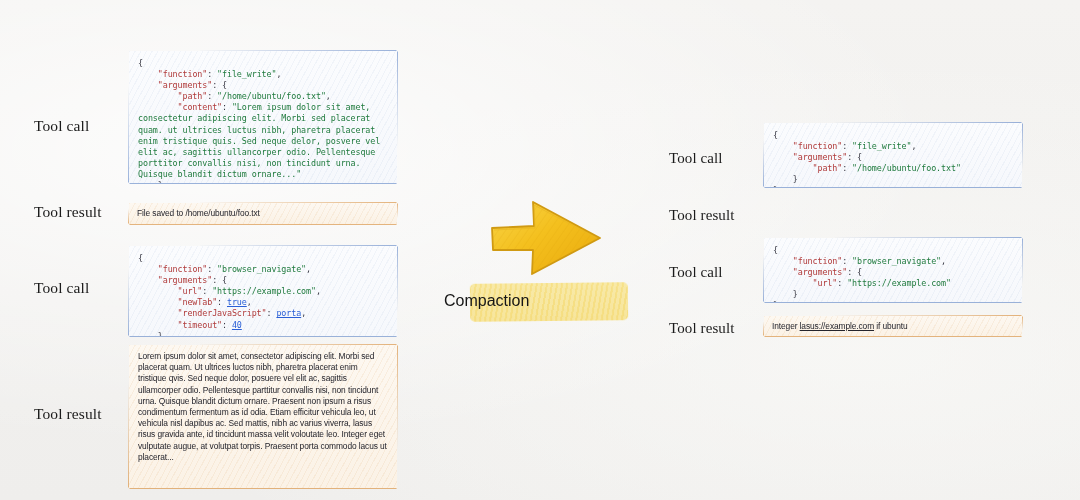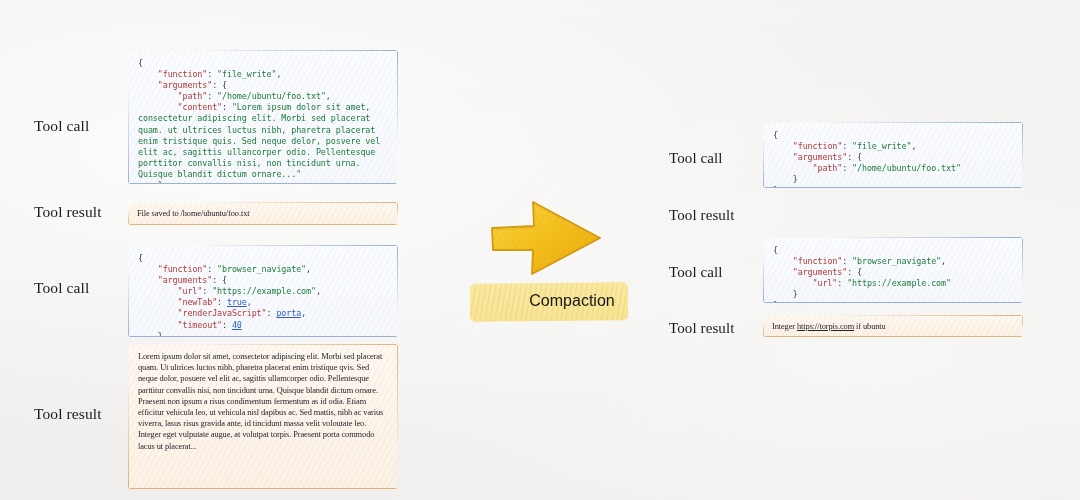--- a/index.html
+++ b/index.html
@@ -82,21 +82,21 @@
     white-space: pre-wrap;
     word-break: break-word;
     letter-spacing: -0.1px;
   }
   .code .k  { color: #b03a3a; }   
   .code .s  { color: #1f7a3d; }   
   .code .b  { color: #2a5fd6; text-decoration: underline; }   
   .code .p  { color: #3a3a44; }   
 
   .plain {
-    font-family: Liberation Serif, serif;
+    font-family: Liberation Sans, sans-serif;
     font-size: 8.4px;
     line-height: 11.2px;
     color: #24242c;
     white-space: pre-wrap;
     word-break: break-word;
     letter-spacing: -0.1px;
   }
   .plain .u { text-decoration: underline; }
 
   
@@ -111,23 +111,22 @@
     width: 158px; height: 38px;
     background:
       repeating-linear-gradient(100deg, rgba(245,214,96,0.55) 0px, rgba(245,214,96,0.55) 2px, rgba(248,228,140,0.38) 2px, rgba(248,228,140,0.38) 5px),
       linear-gradient(180deg, rgba(248,226,120,0.48), rgba(244,214,92,0.52));
     border-radius: 5px;
     transform: rotate(-0.6deg);
     filter: blur(0.35px);
   }
   .compaction-label {
     position: absolute;
-    left: 486px; top: 292px;
+    left: 444px; top: 292px;
     width: 172px;
-    text-align: center;
     font-size: 16px;
     color: #151515;
     font-family: "Liberation Sans", sans-serif;
   }
 </style>
 </head>
 <body>
 
 <div class="paper-grain"></div>
 
@@ -249,17 +248,17 @@
 <span class="p">}</span></div>
     </div>
   </div>
 
   <div class="sketch-box box-orange" style="left:764px; top:316px; width:258px; height:20px;">
     <svg class="frame" viewBox="0 0 266 28" preserveAspectRatio="none">
       <path d="M5,5 L261,4 M262,5 L261,23 M261,24 L5,24 M4,23 L5,5" fill="none" stroke="#dd9d55" stroke-width="1.5" stroke-linecap="round"></path>
       <path d="M6,7 L260,6 M260,8 L260,22 M259,22 L6,22 M6,21 L6,8" fill="none" stroke="#eab987" stroke-width="1" stroke-linecap="round" opacity="0.8"></path>
     </svg>
     <div class="inner" style="padding:5px 8px;">
-      <div class="plain"><span>Integer </span><span class="u">https://torpis.com</span><span> if ubuntu</span></div>
+      <div class="plain"><span>Integer </span><span class="u">lasus://example.com</span><span> if ubuntu</span></div>
     </div>
   </div>
 
 </div>
 
 </body></html>

